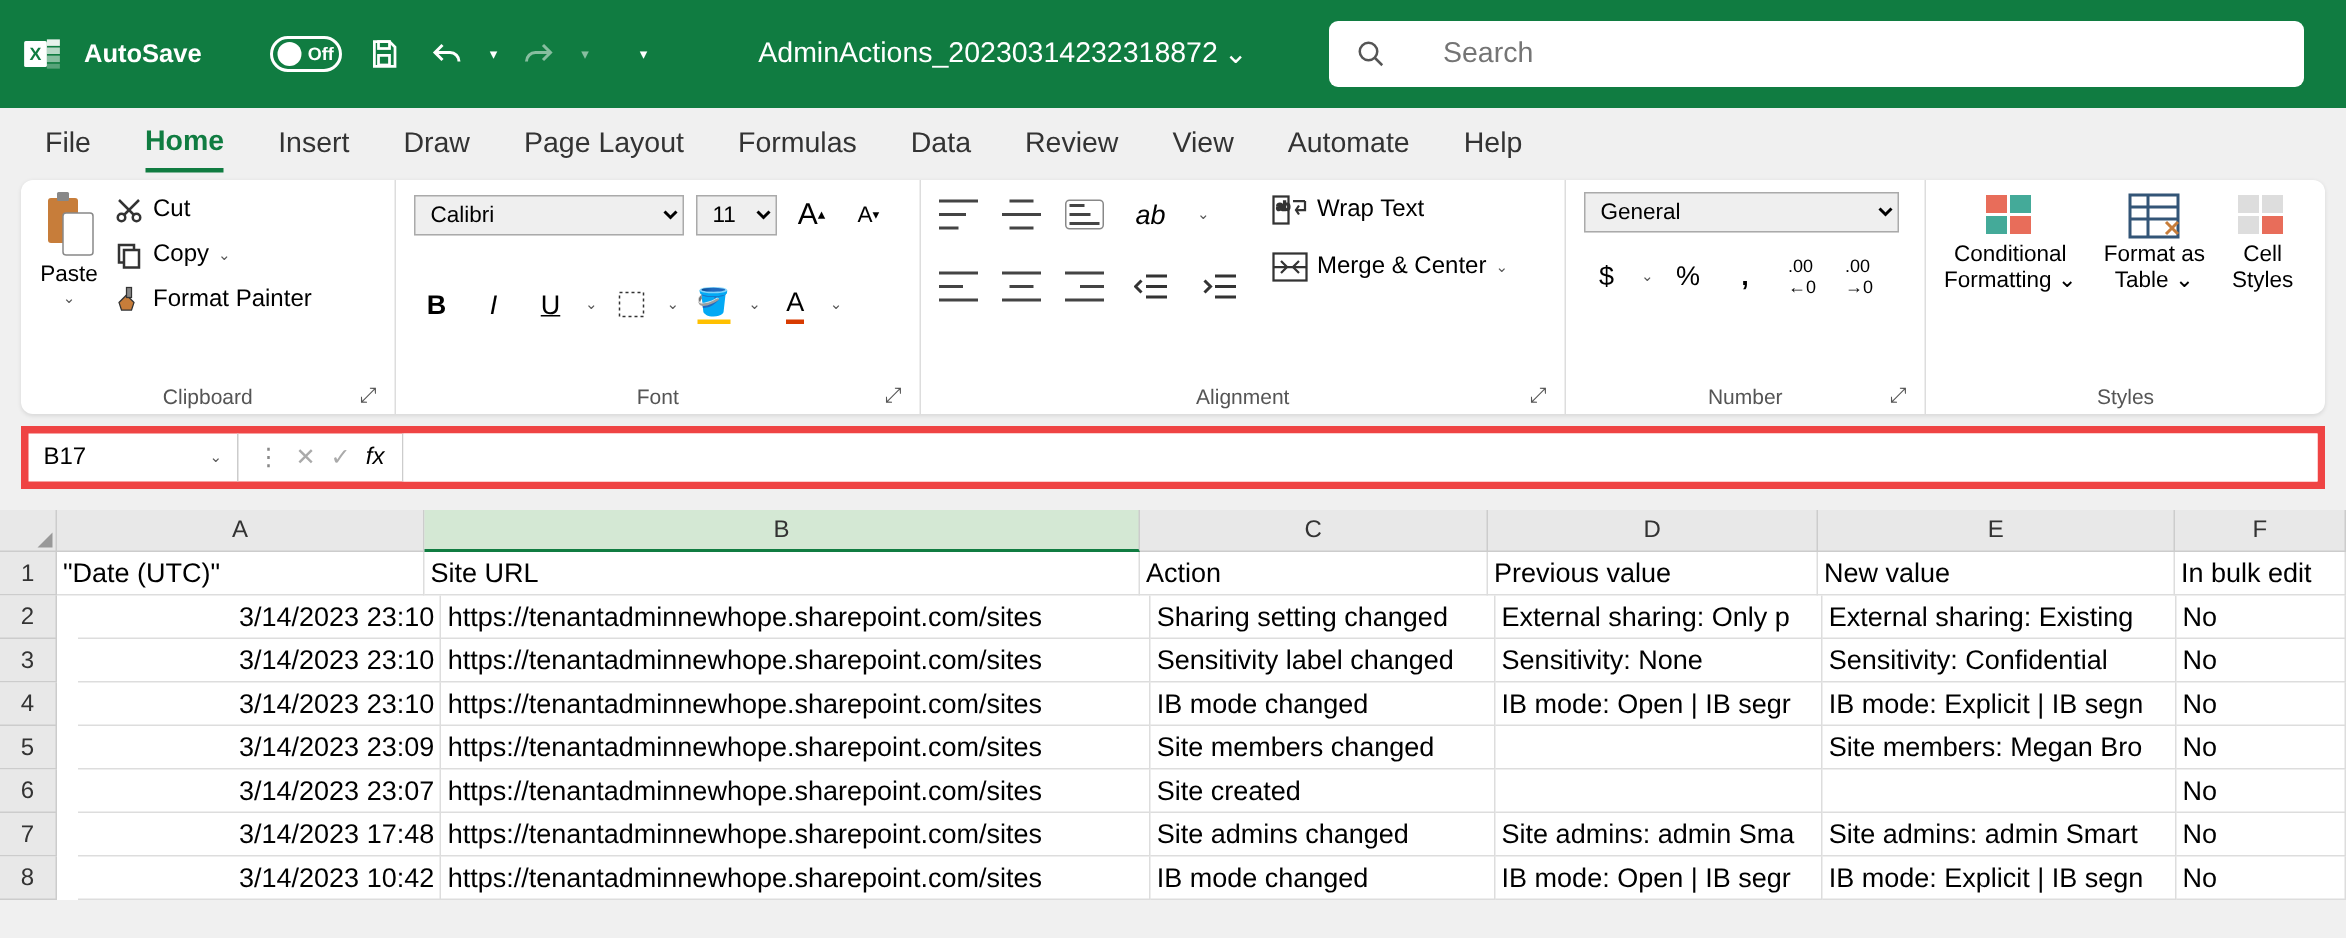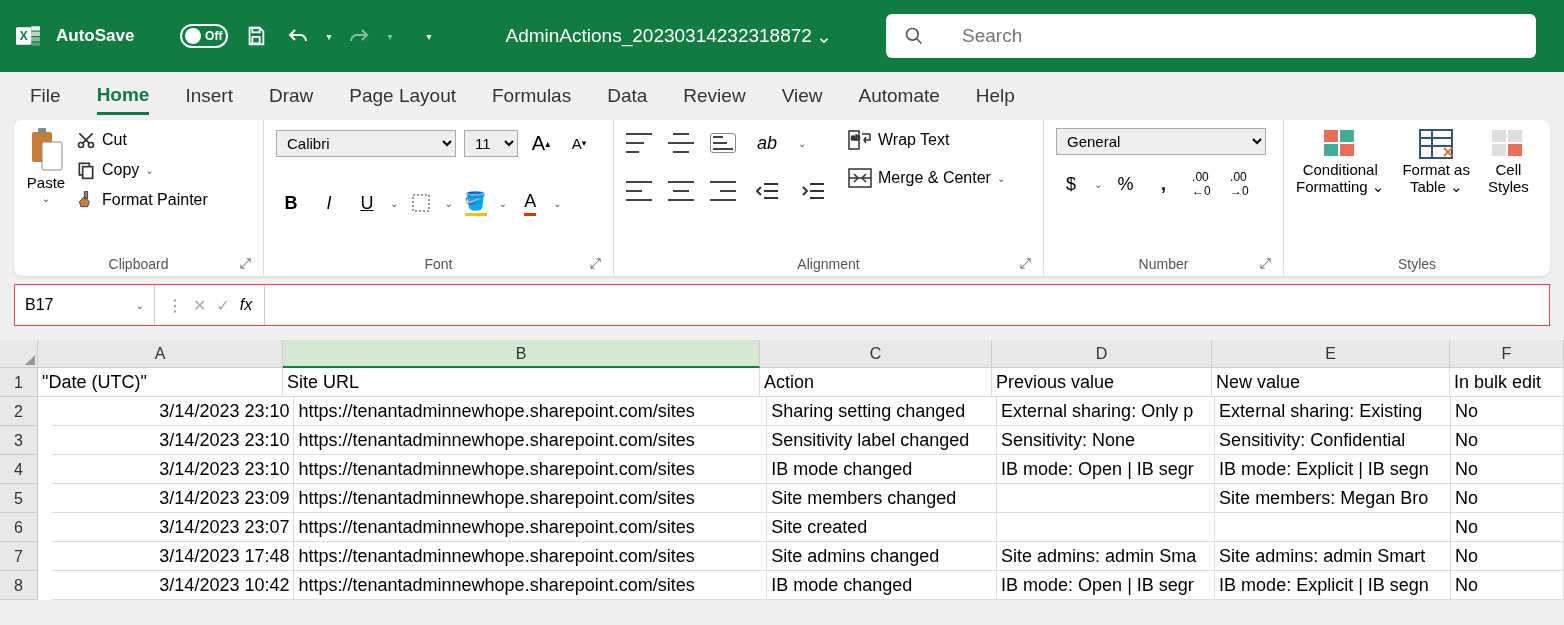--- a/index.html
+++ b/index.html
@@ -24,21 +24,21 @@
 .rgroup-label .launcher { position:absolute; right:0; bottom:2px; }
 .vbtn { display:flex; flex-direction:column; align-items:center; gap:2px; font-size:15px; cursor:pointer; }
 .paste-icon{width:40px;height:44px;}
 .small-row { display:flex; align-items:center; gap:6px; font-size:16px; cursor:pointer; padding:2px 0; }
 .col { display:flex; flex-direction:column; gap:6px; }
 .font-select { border:1px solid #aaa; font-size:15px; padding:3px 6px; width:180px; }
 .size-select { border:1px solid #aaa; font-size:15px; padding:3px 6px; width:54px; }
 .icon-btn { width:30px; height:30px; display:flex; align-items:center; justify-content:center; cursor:pointer; font-size:18px; }
 .row { display:flex; gap:8px; align-items:center; }
 .num-select { border:1px solid #aaa; font-size:15px; padding:3px 6px; width:210px; }
-.formula-bar { background:#fff; height:42px; margin:8px 14px 0; display:flex; align-items:center; border:1px solid #ef4444; }
+.formula-bar { background:#fff; height:42px; margin:8px 14px 0; display:flex; align-items:center; border:5px solid #ef4444; }
 .name-box { width:140px; border-right:1px solid #ccc; height:100%; display:flex; align-items:center; padding:0 10px; font-size:16px; justify-content:space-between; }
 .fb-btns { display:flex; gap:10px; padding:0 12px; align-items:center; border-right:1px solid #ccc; height:100%; }
 .fb-input { flex:1; border:none; outline:none; font-size:16px; padding:0 10px; height:100%; }
 .grid { margin:14px 0 0 0; background:#fff; }
 .col-headers { display:flex; height:28px; }
 .corner { width:38px; background:#e8e8e8; border-right:1px solid #ccc; border-bottom:1px solid #ccc; position:relative; }
 .corner::after{content:"";position:absolute;right:2px;bottom:2px;border-left:10px solid transparent;border-bottom:10px solid #999;}
 .ch { background:#e8e8e8; border-right:1px solid #ccc; border-bottom:1px solid #ccc; text-align:center; font-size:16px; line-height:28px; color:#333; }
 .ch.sel { background:#d4e8d4; border-bottom:2px solid #107c41; }
 .row-data { display:flex; height:29px; }

